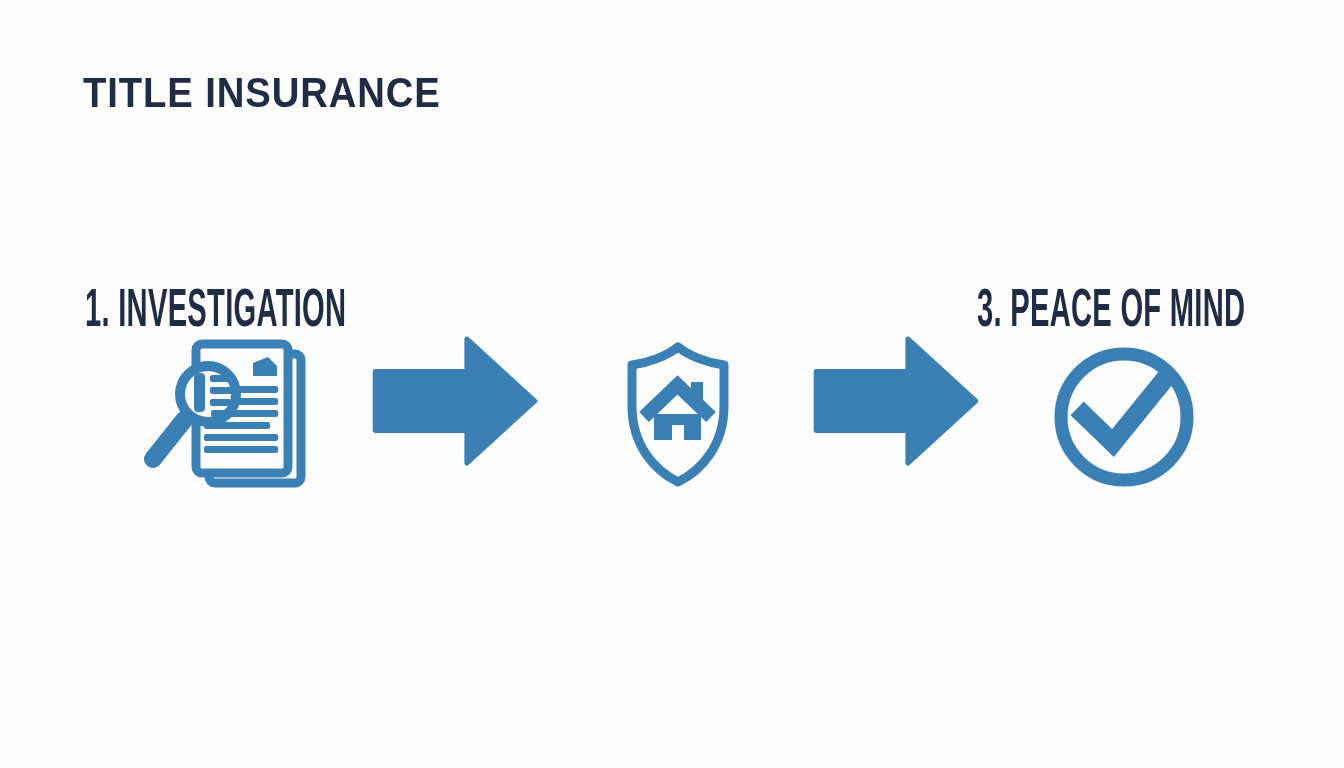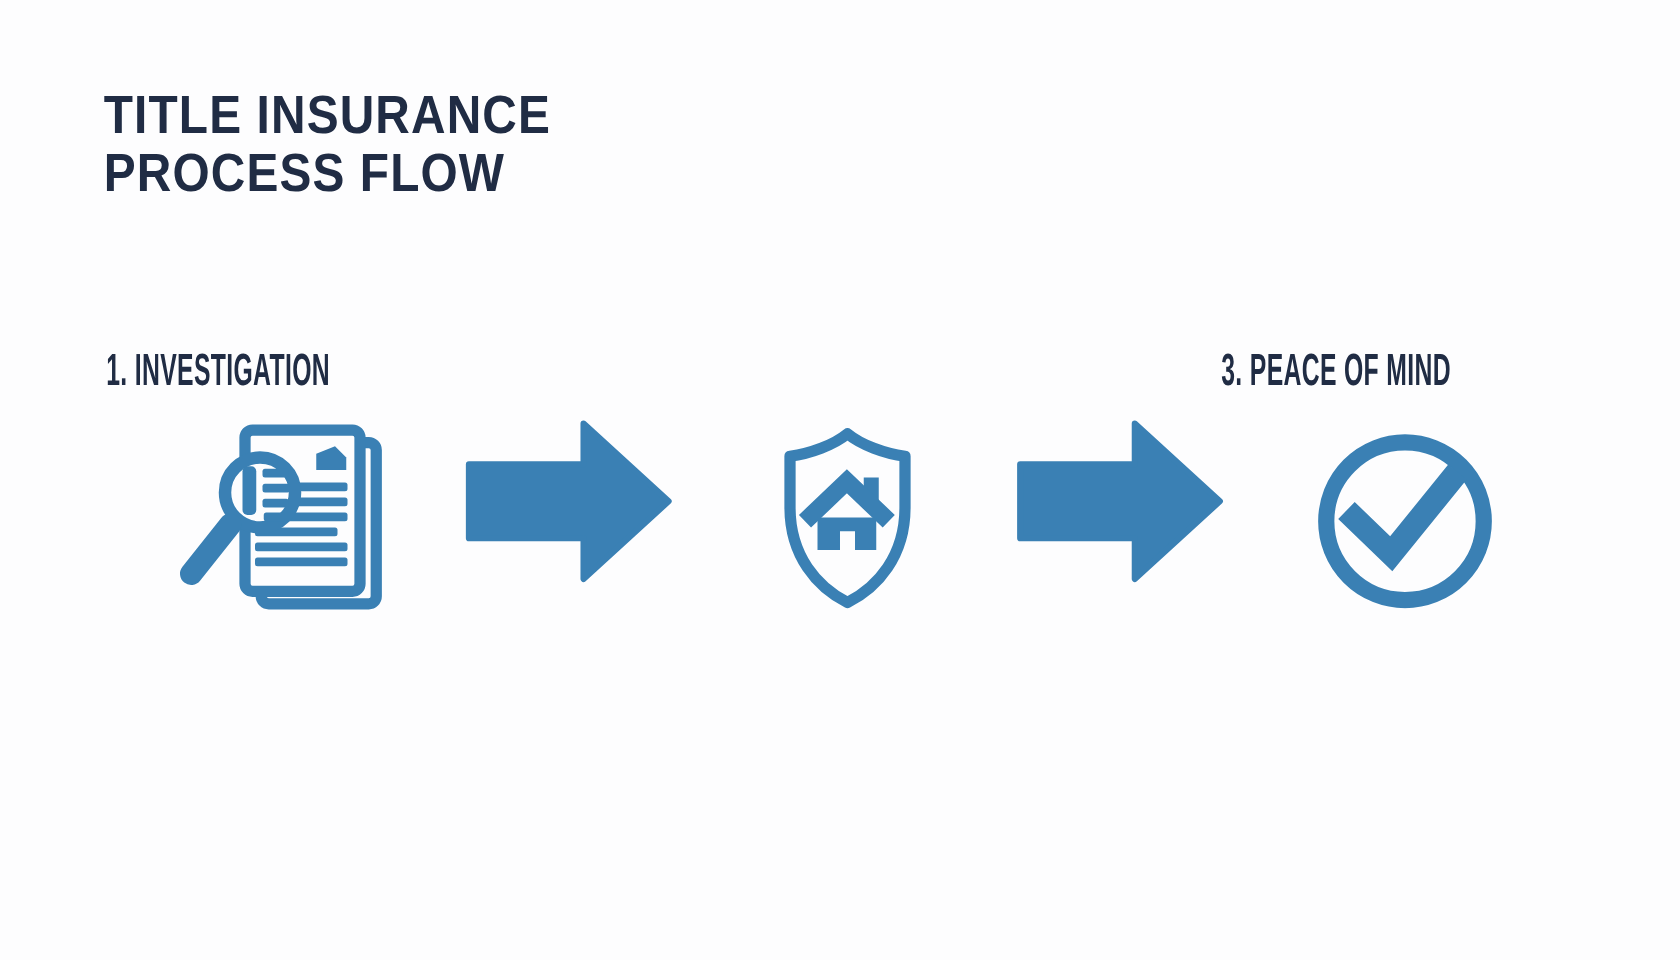--- a/index.html
+++ b/index.html
@@ -22,24 +22,24 @@
   .title{
     position:absolute;left:83px;top:69px;
     color:var(--heading-navy);
     font-weight:700;
     font-size:43px;line-height:47px;
     letter-spacing:1px;
   }
   .title .condense{transform:scaleX(0.89);}
 
   .step-label{
-    position:absolute;top:269px;
+    position:absolute;top:281px;
     color:var(--heading-navy);
     font-weight:700;
-    font-size:36px;line-height:54px;
+    font-size:53px;line-height:54px;
     letter-spacing:0.5px;
     text-align:center;
   }
   .step-label .condense{transform:scaleX(0.55);}
   .step-label.s1{left:85px;}
   .step-label.s2{left:550px;}
   .step-label.s3{left:977px;}
 
   .icon{position:absolute;color:var(--accent-blue);}
   .icon svg{display:block;width:100%;height:100%;}
@@ -51,23 +51,20 @@
   .icon-check{left:1053px;top:347px;width:142px;height:140px;}
 </style>
 </head>
 <body>
 
 <div class="canvas">
 
   <div class="title">
     <div>
       <span class="condense">TITLE INSURANCE</span>
-    </div>
-    <div>
-      <span class="condense">PROCESS FLOW</span>
     </div>
   </div>
 
   <div class="step-label s1">
     <span class="condense">1. INVESTIGATION</span>
   </div>
   <div class="step-label s3">
     <span class="condense">3. PEACE OF MIND</span>
   </div>
 

